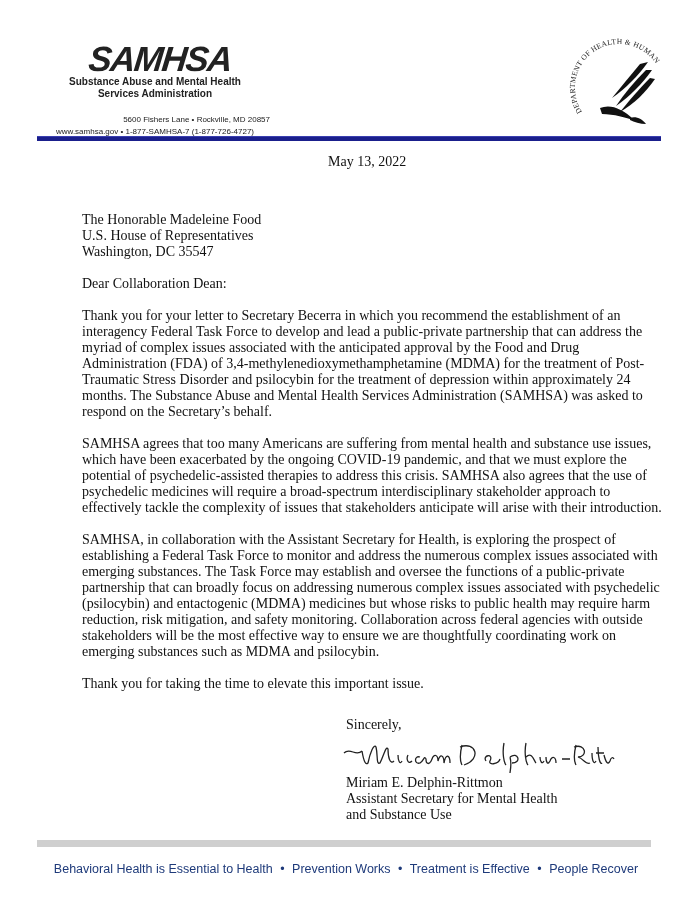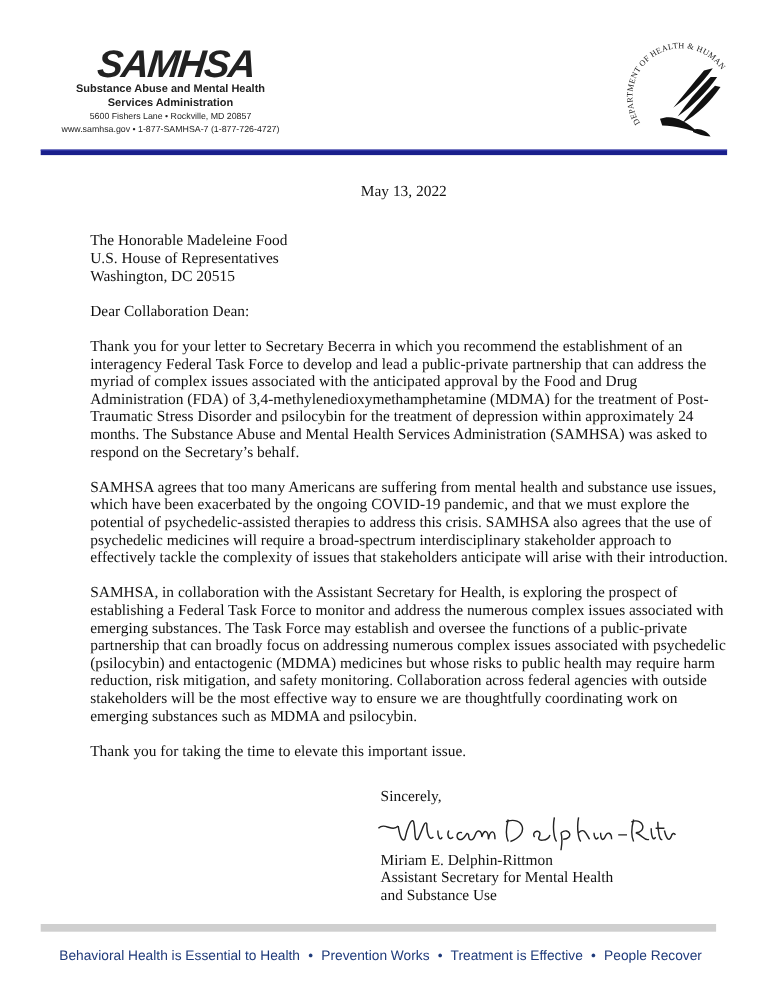--- a/index.html
+++ b/index.html
@@ -1,25 +1,25 @@
 <!DOCTYPE html>
 <html><head>
 <meta charset="utf-8">
 <style>
   html, body { margin: 0; padding: 0; background: #ffffff; }
   body { width: 700px; height: 906px; position: relative; overflow: hidden; font-family: "Liberation Serif", serif; color: #111; }
   .letterhead { position: absolute; left: 0; top: 0; width: 700px; height: 140px; }
   .logo-block { position: absolute; left: 40px; top: 42px; width: 230px; text-align: center; font-family: "Liberation Sans", sans-serif; }
   .logo-word { font-size: 35px; font-weight: 900; font-style: italic; letter-spacing: -1.5px; color: #222; line-height: 34px; transform: skewX(-6deg); margin-left: 10px; }
   .logo-sub { font-size: 10px; color: #222; line-height: 12px; font-weight: bold; }
-  .logo-addr { font-size: 8px; color: #222; line-height: 12px; margin-top: 0; }
+  .logo-addr { font-size: 8px; color: #222; line-height: 12px; margin-top: 14px; text-align: right; }
   .logo-web { font-size: 8px; color: #222; line-height: 12px; }
   .seal { position: absolute; left: 560px; top: 24px; width: 110px; height: 110px; }
   .rule-blue { position: absolute; left: 37px; top: 136px; width: 624px; height: 4px; background: #1a1f8c; border-top: 1px solid #3a3fb0; }
-  .date { position: absolute; left: 328px; top: 167px; font-size: 14px; }
+  .date { position: absolute; left: 328px; top: 154px; font-size: 14px; }
   .content { position: absolute; left: 82px; top: 212px; width: 580px; font-size: 14px; line-height: 16px; }
   .addr-line { display: block; }
   .para { margin: 0; }
   .gap { height: 16px; }
   .closing { position: absolute; left: 346px; top: 717px; font-size: 14px; line-height: 16px; }
   .sig-svg { display: block; margin: 2px 0 0 -6px; width: 275px; height: 40px; }
   .rule-grey { position: absolute; left: 37px; top: 840px; width: 614px; height: 7px; background: #cfcfcf; }
   .footer { position: absolute; left: 0; width: 692px; top: 862px; text-align: center; font-family: "Liberation Sans", sans-serif; font-size: 12.5px; color: #1e3a7a; }
   .footer .bullet { margin: 0 4px; }
 </style>
@@ -53,21 +53,21 @@
 </div>
 
 <div class="rule-blue"></div>
 
 <div class="date">May 13, 2022</div>
 
 <div class="content">
   <div>
     <span class="addr-line">The Honorable Madeleine Food</span>
     <span class="addr-line">U.S. House of Representatives</span>
-    <span class="addr-line">Washington, DC  20515</span>
+    <span class="addr-line">Washington, DC  35547</span>
   </div>
   <div class="gap"></div>
   <p class="para">Dear Collaboration Dean:</p>
   <div class="gap"></div>
   <p class="para">Thank you for your letter to Secretary Becerra in which you recommend the establishment of an interagency Federal Task Force to develop and lead a public-private partnership that can address the myriad of complex issues associated with the anticipated approval by the Food and Drug Administration (FDA) of 3,4-methylenedioxymethamphetamine (MDMA) for the treatment of Post-Traumatic Stress Disorder and psilocybin for the treatment of depression within approximately 24 months.  The Substance Abuse and Mental Health Services Administration (SAMHSA) was asked to respond on the Secretary’s behalf.</p>
   <div class="gap"></div>
   <p class="para">SAMHSA agrees that too many Americans are suffering from mental health and substance use issues, which have been exacerbated by the ongoing COVID-19 pandemic, and that we must explore the potential of psychedelic-assisted therapies to address this crisis.  SAMHSA also agrees that the use of psychedelic medicines will require a broad-spectrum interdisciplinary stakeholder approach to effectively tackle the complexity of issues that stakeholders anticipate will arise with their introduction.</p>
   <div class="gap"></div>
   <p class="para">SAMHSA, in collaboration with the Assistant Secretary for Health, is exploring the prospect of establishing a Federal Task Force to monitor and address the numerous complex issues associated with emerging substances.  The Task Force may establish and oversee the functions of a public-private partnership that can broadly focus on addressing numerous complex issues associated with psychedelic (psilocybin) and entactogenic (MDMA) medicines but whose risks to public health may require harm reduction, risk mitigation, and safety monitoring.  Collaboration across federal agencies with outside stakeholders will be the most effective way to ensure we are thoughtfully coordinating work on emerging substances such as MDMA and psilocybin.</p>
   <div class="gap"></div>

